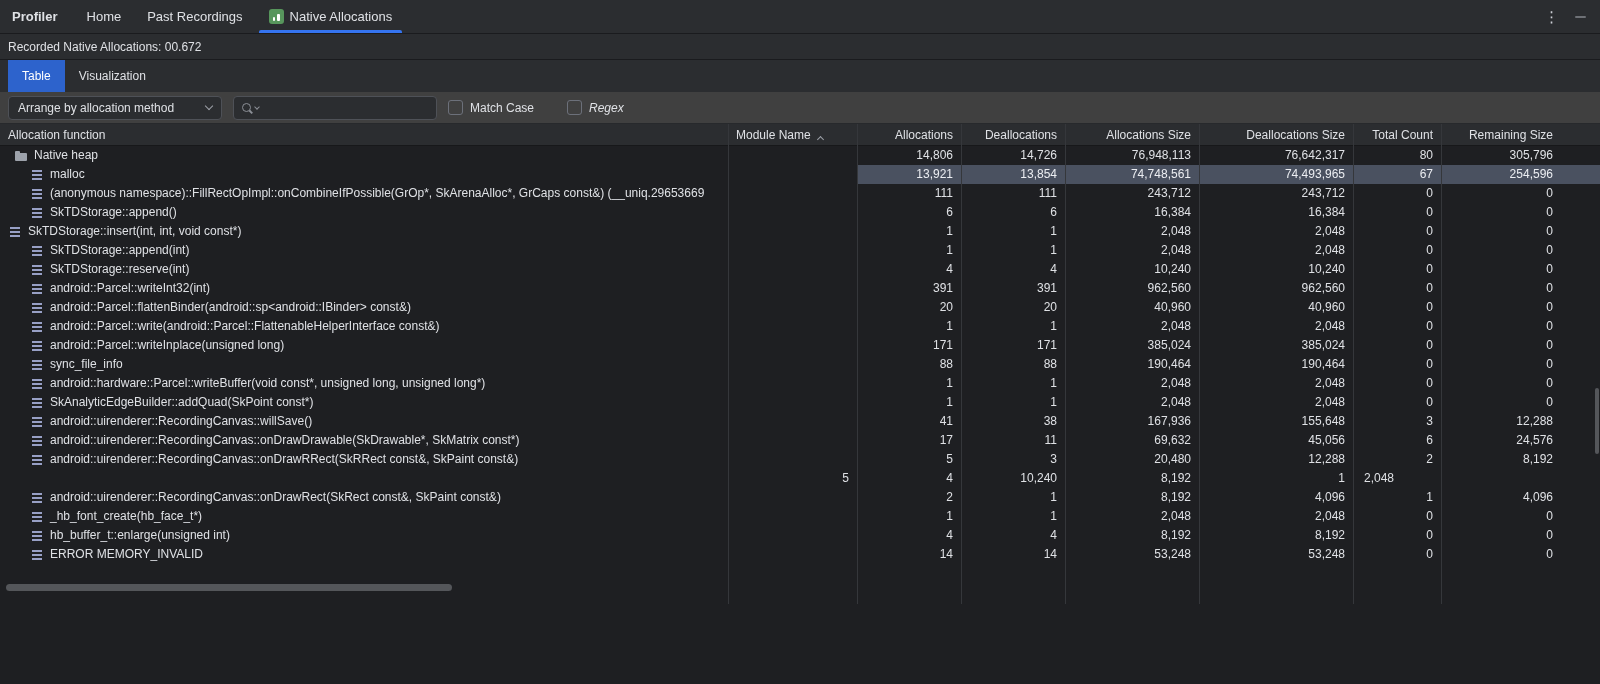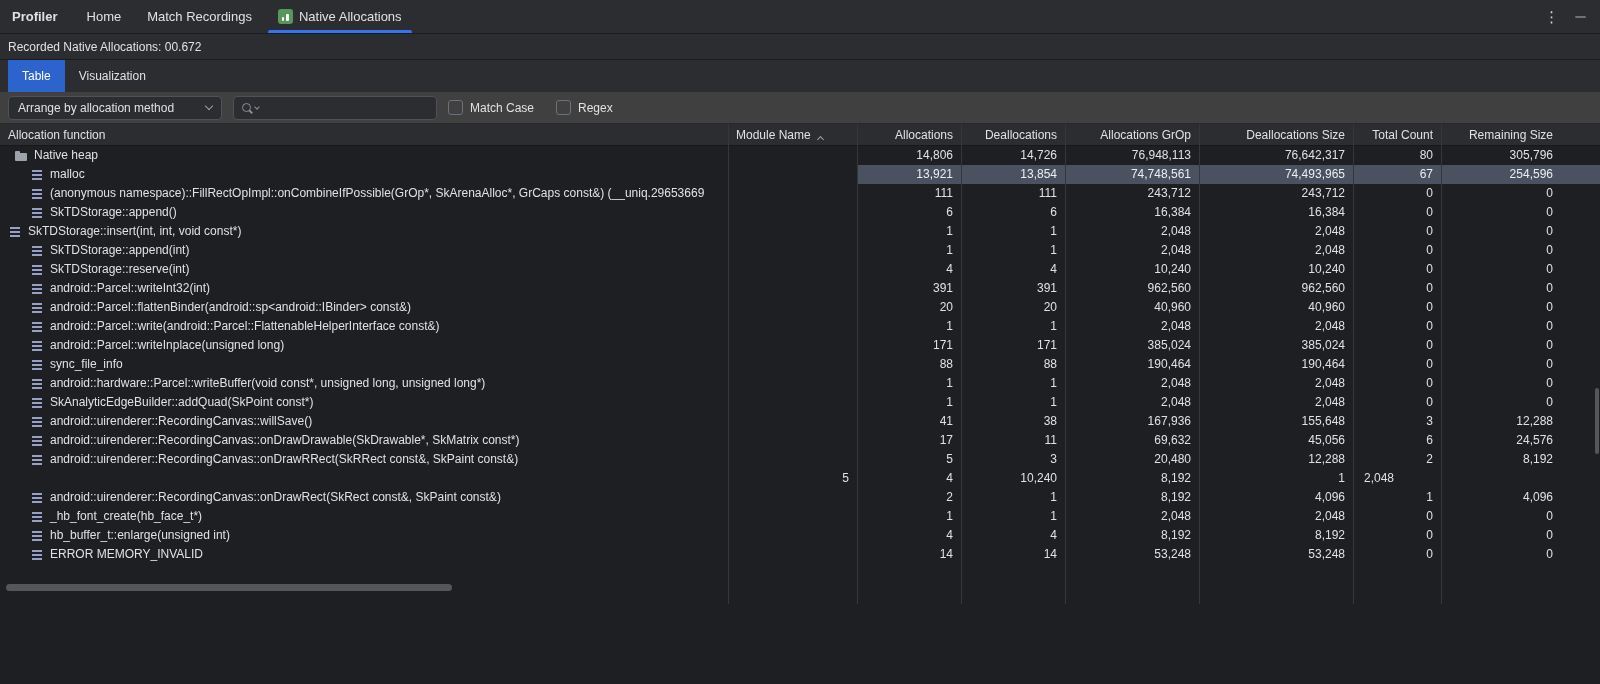--- a/index.html
+++ b/index.html
@@ -32,21 +32,21 @@
   .dd { width:214px; height:24px; border:1px solid #4e5157; border-radius:4px; display:flex; align-items:center; padding:0 9px; gap:8px; background:#2b2d30; }
   .dd-label { flex:1; white-space:nowrap; overflow:hidden; color:#dfe1e5; }
   .chev-down { width:6px; height:6px; border-right:1.4px solid #9da0a8; border-bottom:1.4px solid #9da0a8; transform:rotate(45deg); margin-top:-3px; flex:0 0 auto; }
   .search { width:204px; height:24px; border:1px solid #4e5157; border-radius:4px; display:flex; align-items:center; padding:0 8px; gap:4px; background:#2b2d30; }
   .mag { width:9px; height:9px; border:1.4px solid #8b8f96; border-radius:50%; position:relative; flex:0 0 auto; }
   .mag::after { content:""; position:absolute; width:4px; height:1.5px; background:#8b8f96; transform:rotate(45deg); right:-3px; bottom:-1px; }
   .mini-chev { width:4px; height:4px; border-right:1.2px solid #8b8f96; border-bottom:1.2px solid #8b8f96; transform:rotate(45deg); margin-top:-2px; flex:0 0 auto; }
   .search input { flex:1; min-width:0; background:transparent; border:none; outline:none; color:#dfe1e5; font:inherit; }
   .cb { display:flex; align-items:center; gap:7px; }
   .cb .box { width:15px; height:15px; border:1px solid #6c707a; border-radius:3px; background:transparent; flex:0 0 auto; }
-  .cb.regex { margin-left:11px; }
+  .cb.regex { margin-left:22px;font-style:italic; }
   
   .table-area { position:absolute; top:124px; left:0; width:1600px; bottom:0; background:#1e1f22; }
   .grid-cols { display:grid; grid-template-columns:728px 129px 104px 104px 134px 154px 88px 159px; }
   .thead { height:22px; background:#2b2d30; border-bottom:1px solid #17181a; align-items:center; color:#dfe1e5; }
   .th { padding:0 8px; white-space:nowrap; overflow:hidden; }
   .th.num { text-align:right; }
   .th.last { padding-right:47px; }
   .th-module { display:flex; align-items:flex-end; gap:7px; }
   .sort-up { width:5px; height:5px; border-left:1.4px solid #9da0a8; border-top:1.4px solid #9da0a8; transform:rotate(45deg); display:inline-block; margin-top:3px; }
   .tbody { position:relative; }
@@ -69,21 +69,21 @@
 <body>
 
 <div class="app">
 
   <div class="topbar">
     <div class="tb-title">Profiler</div>
     <div class="tb-tab">
       <span>Home</span>
     </div>
     <div class="tb-tab">
-      <span>Match Recordings</span>
+      <span>Past Recordings</span>
     </div>
     <div class="tb-tab active">
       <span class="green-badge">
           <i class="b1"></i>
           <i class="b2"></i>
         </span>
       <span>Native Allocations</span>
     </div>
     <div class="tb-right">
       <span class="kebab">⋮</span>
@@ -126,21 +126,21 @@
 
   <div class="table-area">
     <div class="thead grid-cols">
       <div class="th">Allocation function</div>
       <div class="th th-module">
         <span>Module Name</span>
         <span class="sort-up"></span>
       </div>
       <div class="th num">Allocations</div>
       <div class="th num">Deallocations</div>
-      <div class="th num">Allocations GrOp</div>
+      <div class="th num">Allocations Size</div>
       <div class="th num">Deallocations Size</div>
       <div class="th num">Total Count</div>
       <div class="th num last">Remaining Size</div>
     </div>
 
     <div class="tbody">
   <div class="row grid-cols">
     <div class="cell fn-cell" style="padding-left: 14px;">
       <span class="row-icon folder"></span>
       <span class="fn-text">Native heap</span>

